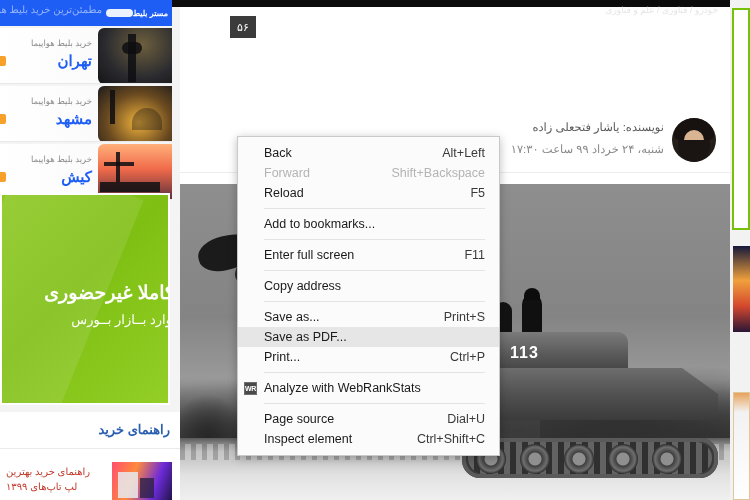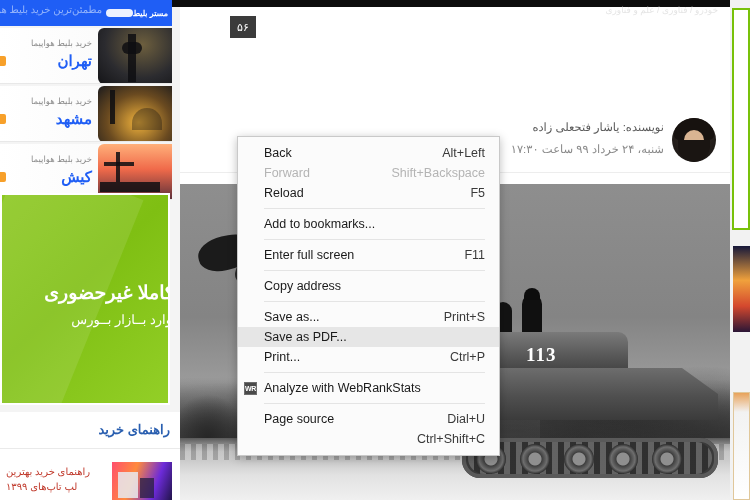--- a/index.html
+++ b/index.html
@@ -227,22 +227,22 @@
   }
   #tank .mantlet {
     position:absolute; left:-6px; top:44px; width:26px; height:26px;
     background:#3a3a3a; border-radius:50%;
   }
   #tank .barrel {
     position:absolute; left:-72px; top:40px; width:84px; height:7px;
     background:#d8d8d8; transform:rotate(-5deg);
   }
   #tank .num {
-    position:absolute; left:58px; top:48px; color:#ffffff;
-    font-size:19px; font-weight:bold; letter-spacing:1px;font-family:Liberation Serif, serif;
+    position:absolute; left:42px; top:48px; color:#ffffff;
+    font-size:16px; font-weight:bold; letter-spacing:1px;
   }
   #tank .track {
     position:absolute; left:-6px; bottom:0; width:256px; height:40px;
     background:#3a3a3a; border-radius:18px;
     box-shadow: inset 0 0 0 4px #5a5a5a;
   }
   #tank .track:after {
     content:""; position:absolute; left:6px; top:4px; width:244px; height:32px;
     background:repeating-linear-gradient(90deg,#6a6a6a 0 6px, #2e2e2e 6px 12px);
     border-radius:16px; opacity:.85;
@@ -445,16 +445,16 @@
       <div class="msep"></div>
       <div class="mi"><span class="label">Copy address</span></div>
       <div class="msep"></div>
       <div class="mi"><span class="label">Save as...</span><span class="accel">Print+S</span></div>
       <div class="mi hl"><span class="label">Save as PDF...</span></div>
       <div class="mi"><span class="label">Print...</span><span class="accel">Ctrl+P</span></div>
       <div class="msep"></div>
       <div class="mi"><span class="wr-icon">WR</span><span class="label">Analyze with WebRankStats</span></div>
       <div class="msep"></div>
       <div class="mi"><span class="label">Page source</span><span class="accel">Dial+U</span></div>
-      <div class="mi"><span class="accel">Ctrl+Shift+C</span></div>
+      <div class="mi"><span class="label">Inspect element</span><span class="accel">Ctrl+Shift+C</span></div>
     </div>
 
 </div>
 
 </body></html>

